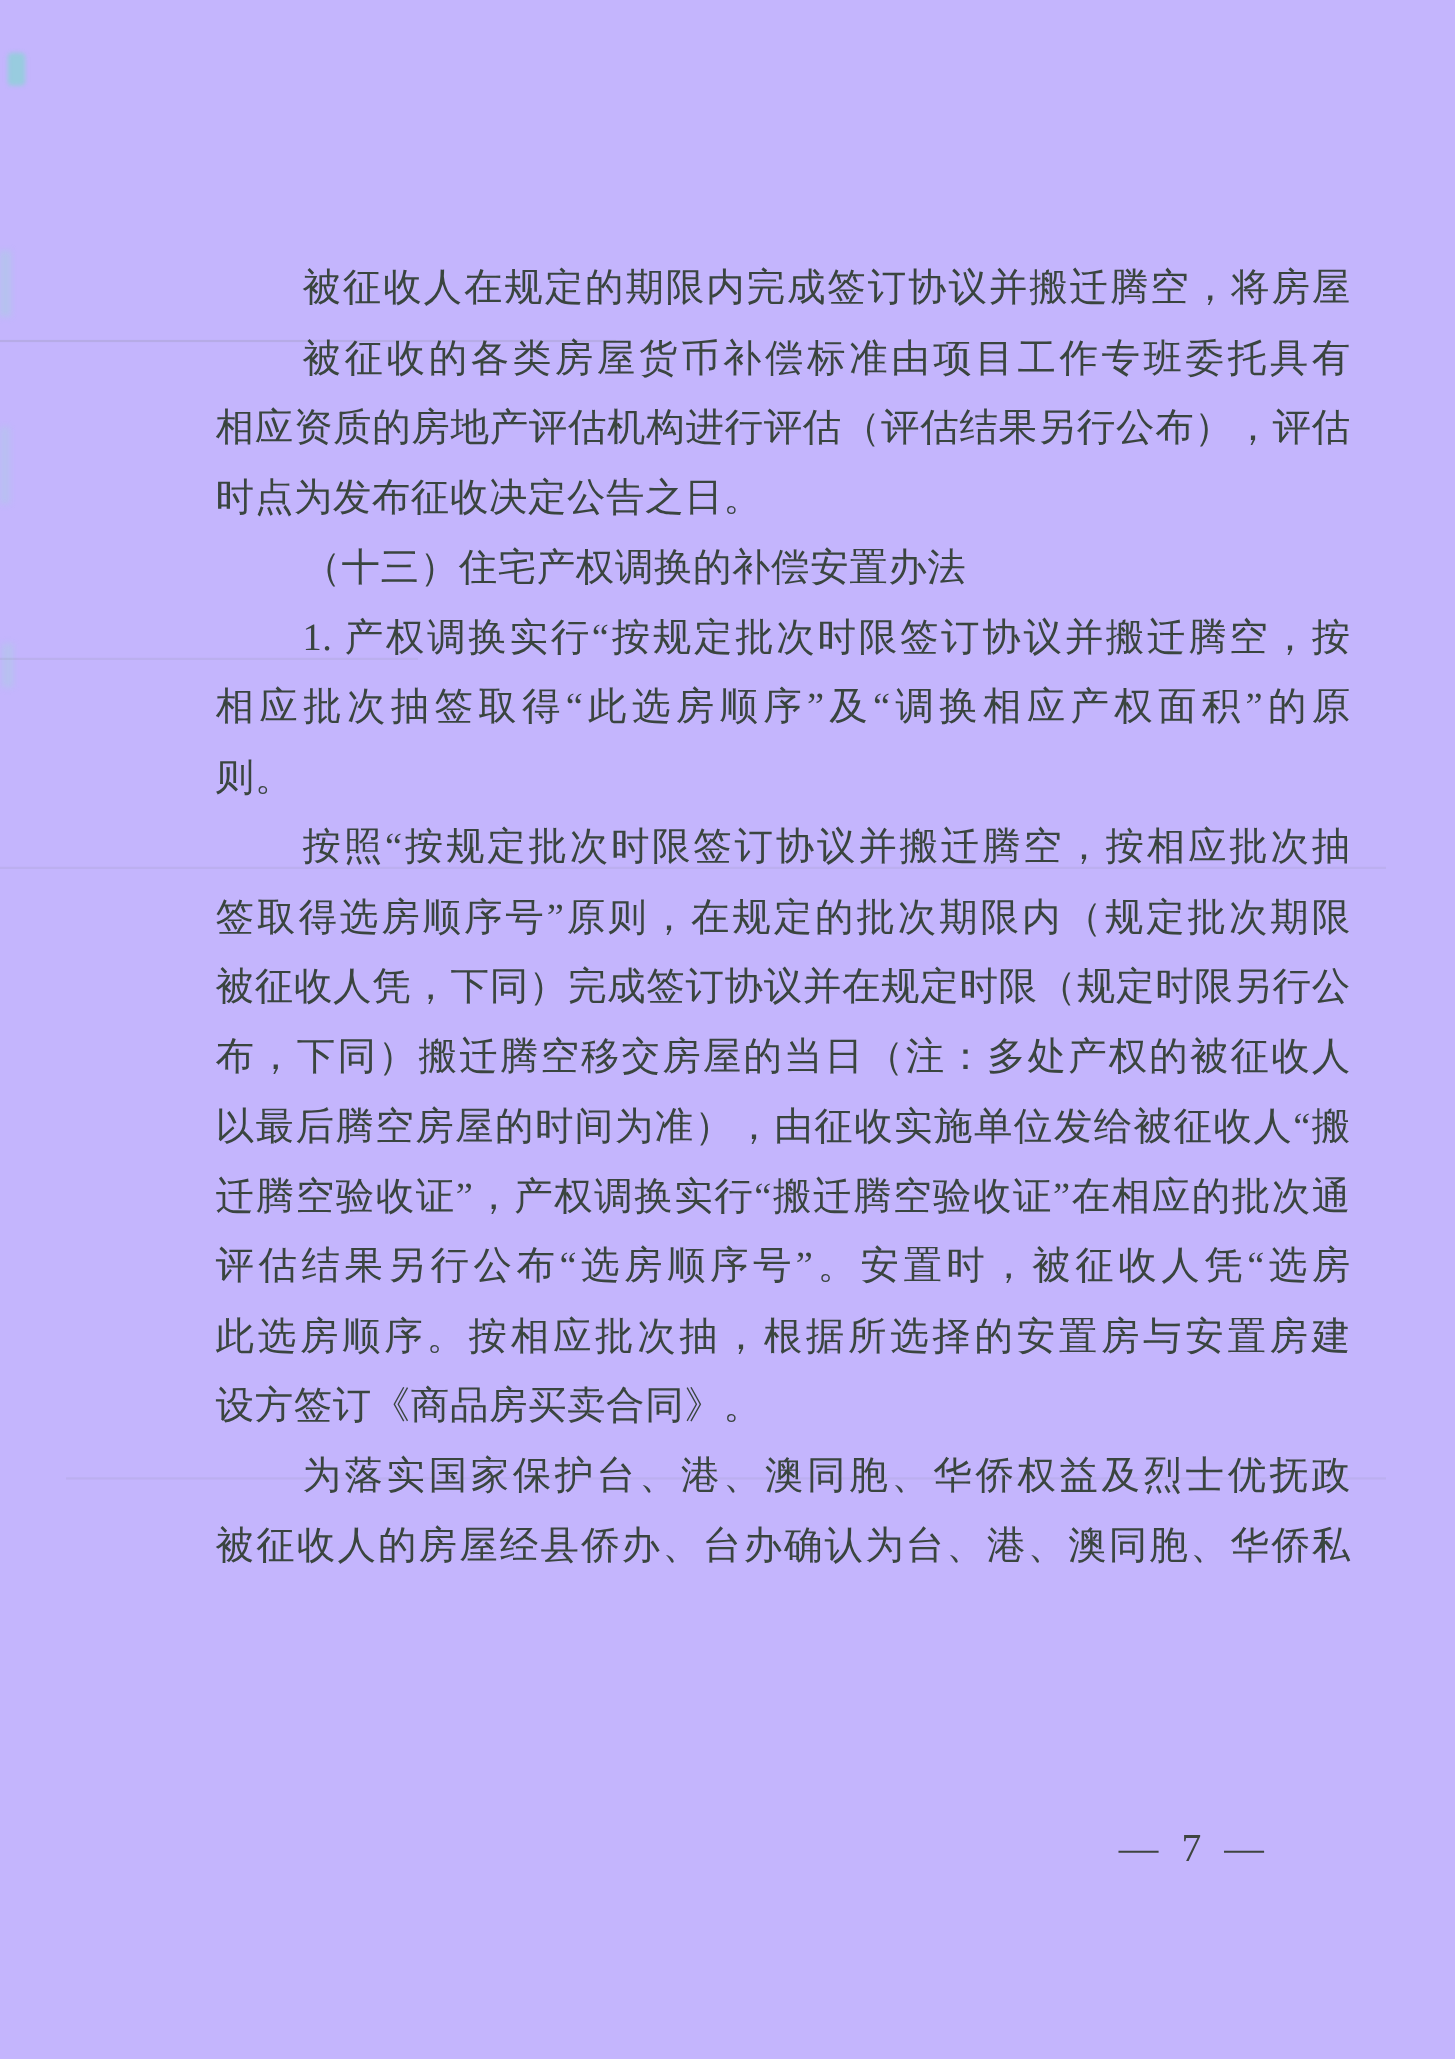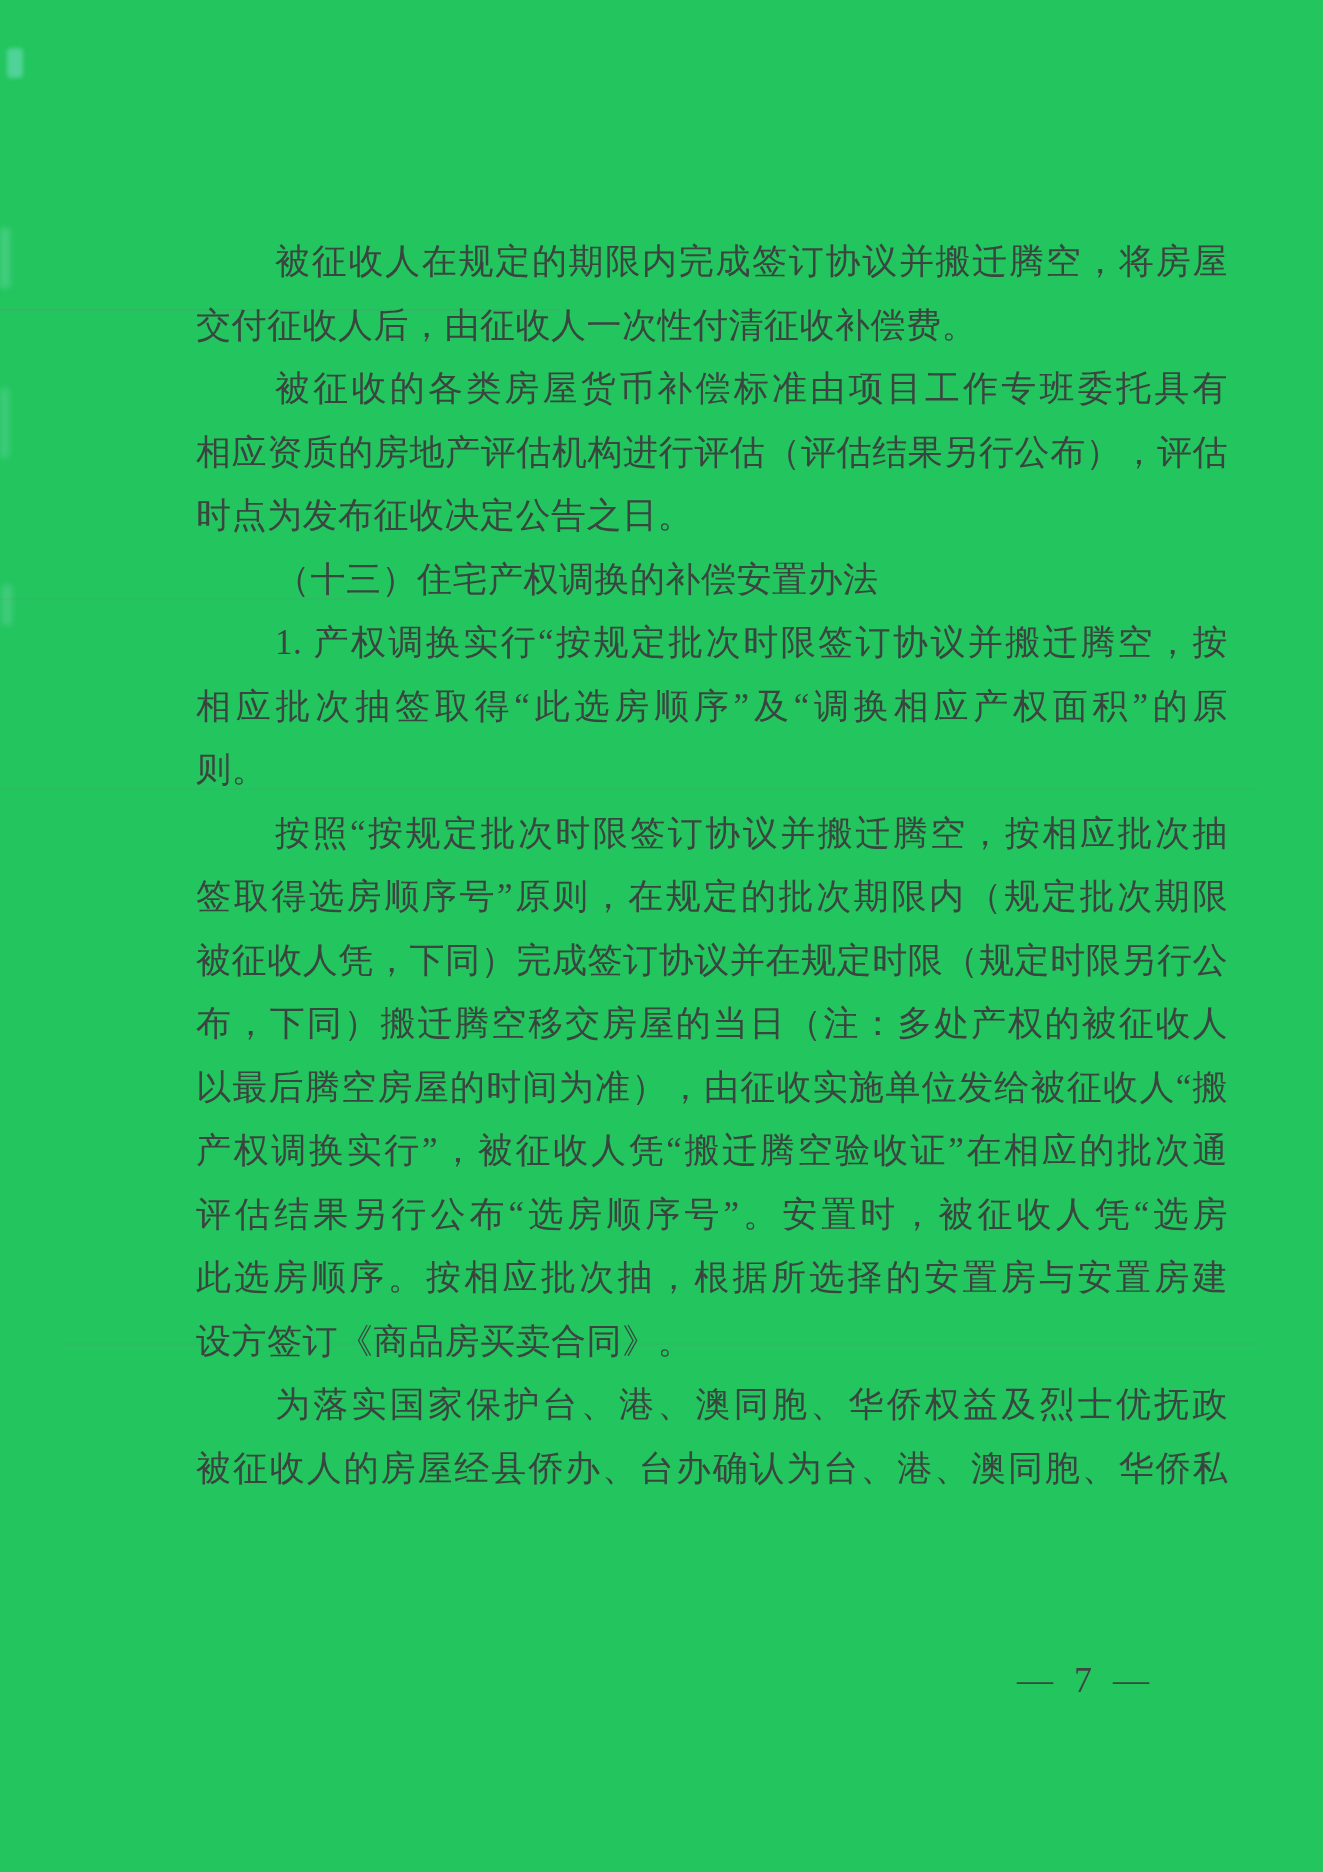--- a/index.html
+++ b/index.html
@@ -4,21 +4,21 @@
 <style>
   html, body {
     margin: 0;
     padding: 0;
     background: #ffffff;
   }
   .page {
     position: relative;
     width: 1323px;
     height: 1872px;
-    background: #22c55e;
+    background: #c4b5fd;
     overflow: hidden;
     font-family: "Liberation Serif", "DejaVu Serif", serif;
     color: #3a453f;
   }
   .content {
     position: absolute;
     left: 196px;
     top: 230px;
     width: 1032px;
     font-size: 35px;
@@ -74,42 +74,41 @@
   <div class="artifact smudge-teal-3"></div>
   <div class="artifact smudge-teal-4"></div>
   <div class="artifact scanline-1"></div>
   <div class="artifact scanline-2"></div>
   <div class="artifact scanline-3"></div>
   <div class="artifact scanline-4"></div>
 
   <main class="content" id="content">
       <div class="para">
         <div class="line full indent">被征收人在规定的期限内完成签订协议并搬迁腾空，将房屋</div>
-        <div class="line end">交付征收人后，由征收人一次性付清征收补偿费。</div>
       </div>
       <div class="para">
         <div class="line full indent">被征收的各类房屋货币补偿标准由项目工作专班委托具有</div>
         <div class="line full">相应资质的房地产评估机构进行评估（评估结果另行公布），评估</div>
         <div class="line end">时点为发布征收决定公告之日。</div>
       </div>
       <div class="para heading">
         <div class="line end indent">（十三）住宅产权调换的补偿安置办法</div>
       </div>
       <div class="para">
         <div class="line full indent">1. 产权调换实行“按规定批次时限签订协议并搬迁腾空，按</div>
         <div class="line full">相应批次抽签取得“此选房顺序”及“调换相应产权面积”的原</div>
         <div class="line end">则。</div>
       </div>
       <div class="para">
         <div class="line full indent">按照“按规定批次时限签订协议并搬迁腾空，按相应批次抽</div>
         <div class="line full">签取得选房顺序号”原则，在规定的批次期限内（规定批次期限</div>
         <div class="line full">被征收人凭，下同）完成签订协议并在规定时限（规定时限另行公</div>
         <div class="line full">布，下同）搬迁腾空移交房屋的当日（注：多处产权的被征收人</div>
         <div class="line full">以最后腾空房屋的时间为准），由征收实施单位发给被征收人“搬</div>
-        <div class="line full">产权调换实行”，被征收人凭“搬迁腾空验收证”在相应的批次通</div>
+        <div class="line full">迁腾空验收证”，产权调换实行“搬迁腾空验收证”在相应的批次通</div>
         <div class="line full">评估结果另行公布“选房顺序号”。安置时，被征收人凭“选房</div>
         <div class="line full">此选房顺序。按相应批次抽，根据所选择的安置房与安置房建</div>
         <div class="line end">设方签订《商品房买卖合同》。</div>
       </div>
       <div class="para">
         <div class="line full indent">为落实国家保护台、港、澳同胞、华侨权益及烈士优抚政策，</div>
         <div class="line full">被征收人的房屋经县侨办、台办确认为台、港、澳同胞、华侨私</div>
       </div>
     </main>
 

